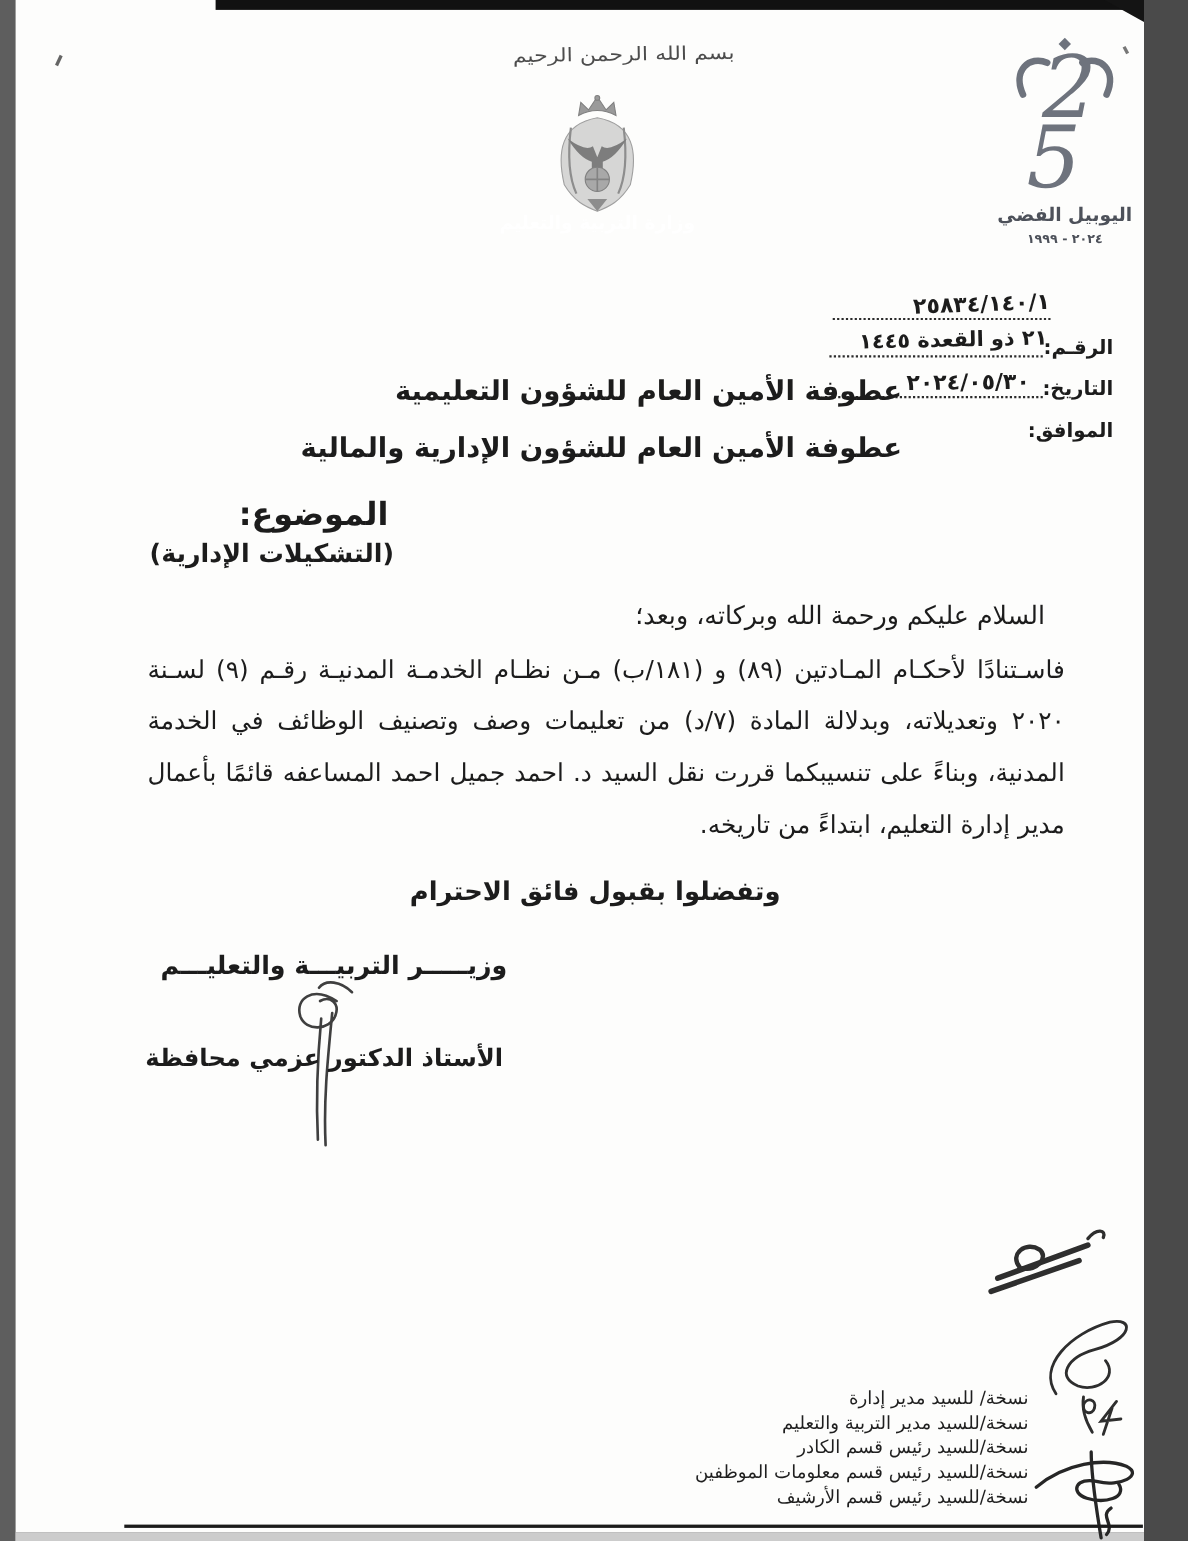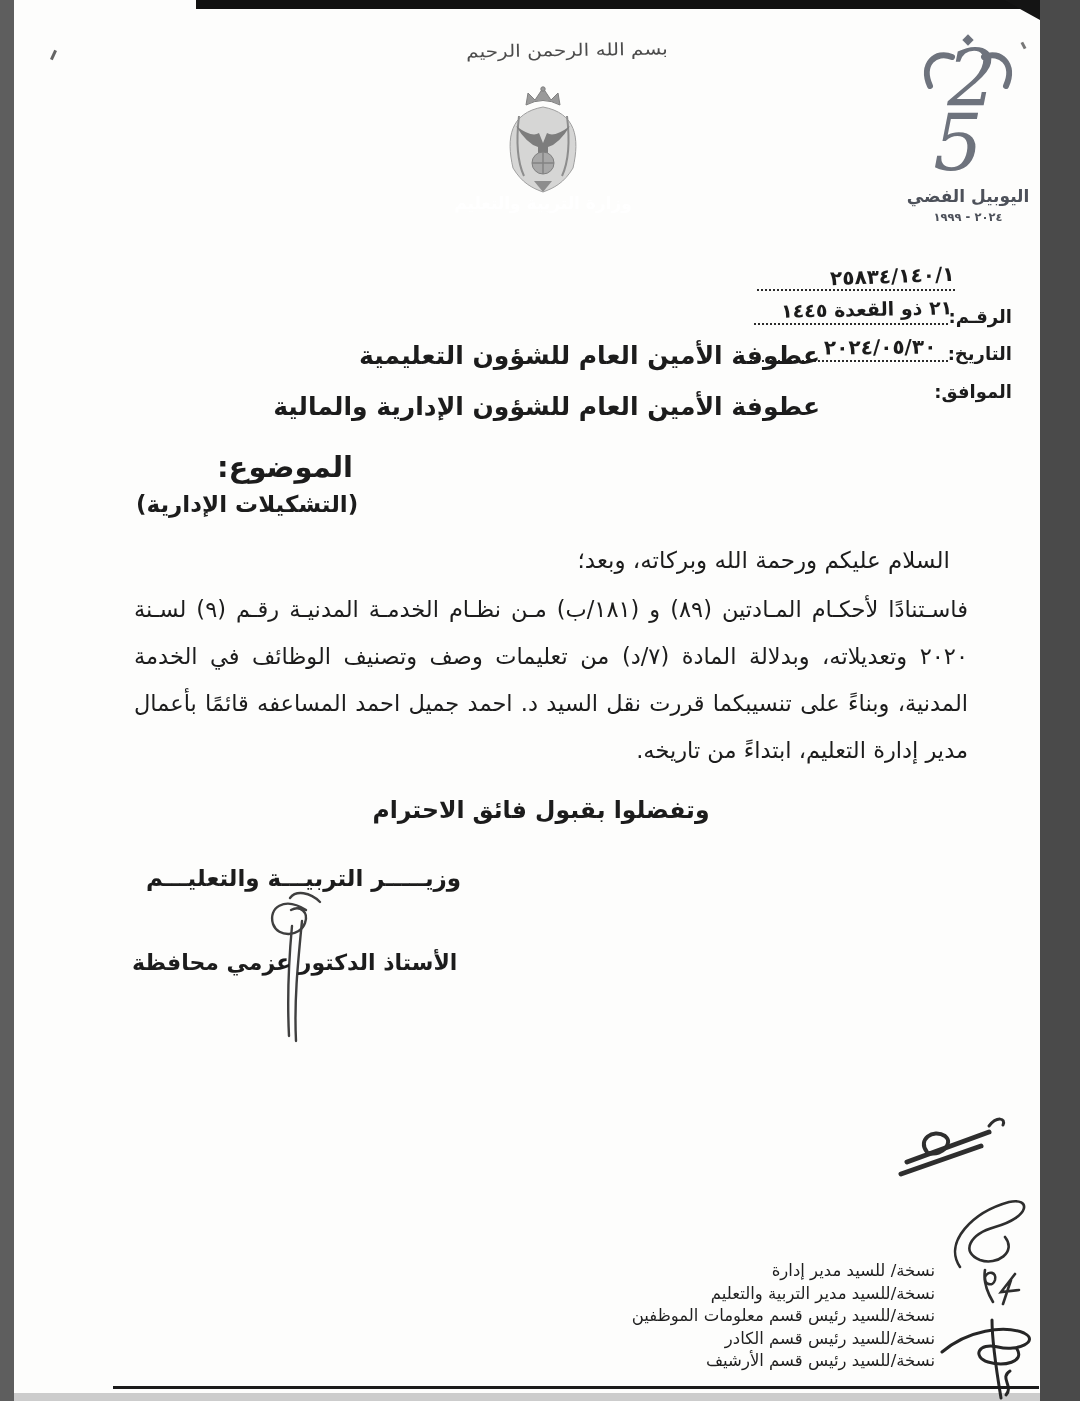--- a/index.html
+++ b/index.html
@@ -183,18 +183,18 @@
   <g fill="none" stroke="#262626" stroke-width="3" stroke-linecap="round">
     <path d="M14,36 C40,14 76,9 96,17 C112,25 90,36 70,31 C50,26 44,41 60,46 C76,51 97,46 89,33"></path>
     <path d="M64,4 C64,26 68,52 73,82"></path>
     <path d="M82,55 C71,62 86,70 78,79"></path>
   </g>
 </svg>
 
 <div class="abs distribution">
   <div>نسخة/ للسيد مدير إدارة</div>
   <div>نسخة/للسيد مدير التربية والتعليم</div>
+  <div>نسخة/للسيد رئيس قسم الكادر</div>
   <div>نسخة/للسيد رئيس قسم معلومات الموظفين</div>
-  <div>نسخة/للسيد رئيس قسم الكادر</div>
   <div>نسخة/للسيد رئيس قسم الأرشيف</div>
 </div>
 
 <div class="abs bottom-rule"></div>
 
 </body></html>

